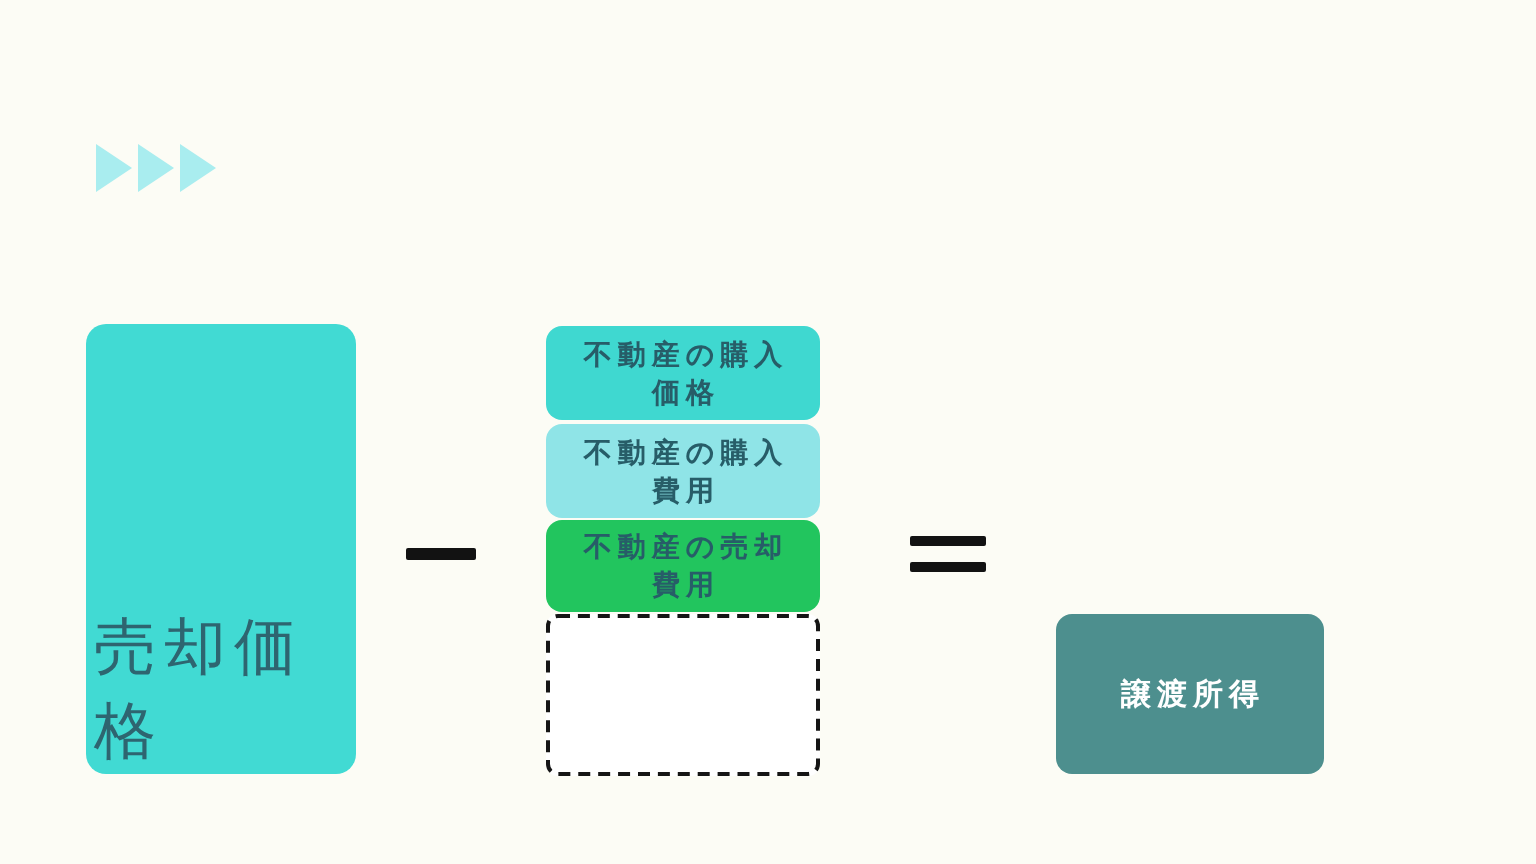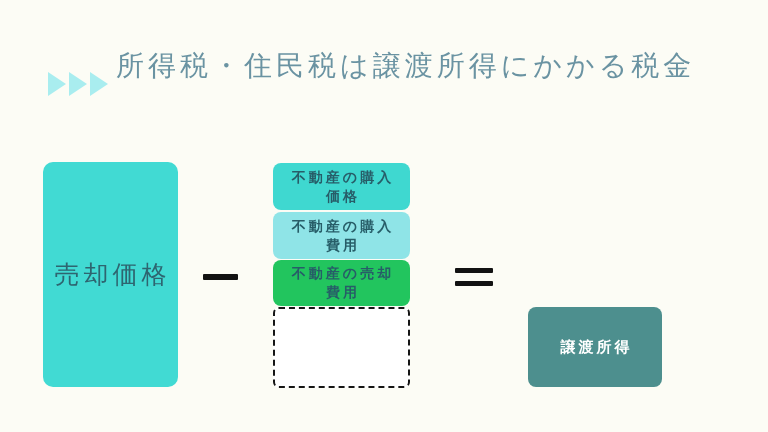--- a/index.html
+++ b/index.html
@@ -24,22 +24,22 @@
   }
   .formula {
     position:absolute; left:117px; top:92px; white-space:nowrap;
     font-size:19px; font-weight:700; letter-spacing:4px; color:#1F4558;
   }
 
   
   .sale-box {
     position:absolute; left:43px; top:162px; width:135px; height:225px;
     background:#41DAD3; border-radius:10px;
-    display:flex; align-items:center; justify-content:center;
-    font-size:25px; font-weight:500; letter-spacing:4px; padding-left:4px;
+    display:flex; align-items:flex-end; justify-content:center;
+    font-size:31px; font-weight:500; letter-spacing:4px; padding-left:4px;
     box-sizing:border-box; color:#2E6570;
   }
 
   
   .minus-bar {
     position:absolute; left:203px; top:274px; width:35px; height:6px;
     background:#121212; border-radius:1px;
   }
   .equals-wrap { position:absolute; left:455px; top:268px; width:38px; height:18px; }
   .equals-wrap .bar { position:absolute; left:0; width:38px; height:5px; background:#121212; border-radius:1px; }
@@ -74,21 +74,20 @@
 </head>
 <body>
 
 <div class="slide">
 
   <div class="bullet-arrows">
     <span class="tri"></span>
     <span class="tri"></span>
     <span class="tri"></span>
   </div>
-  <div class="title">所得税・住民税は譲渡所得にかかる税金</div>
 
   <div class="sale-box">
     <span>売却価格</span>
   </div>
 
   <div class="minus-bar"></div>
 
   <div class="cost-box c1" style="background-color: rgb(63, 216, 208);">
     <span>不動産の購入</span>
     <span>価格</span>

